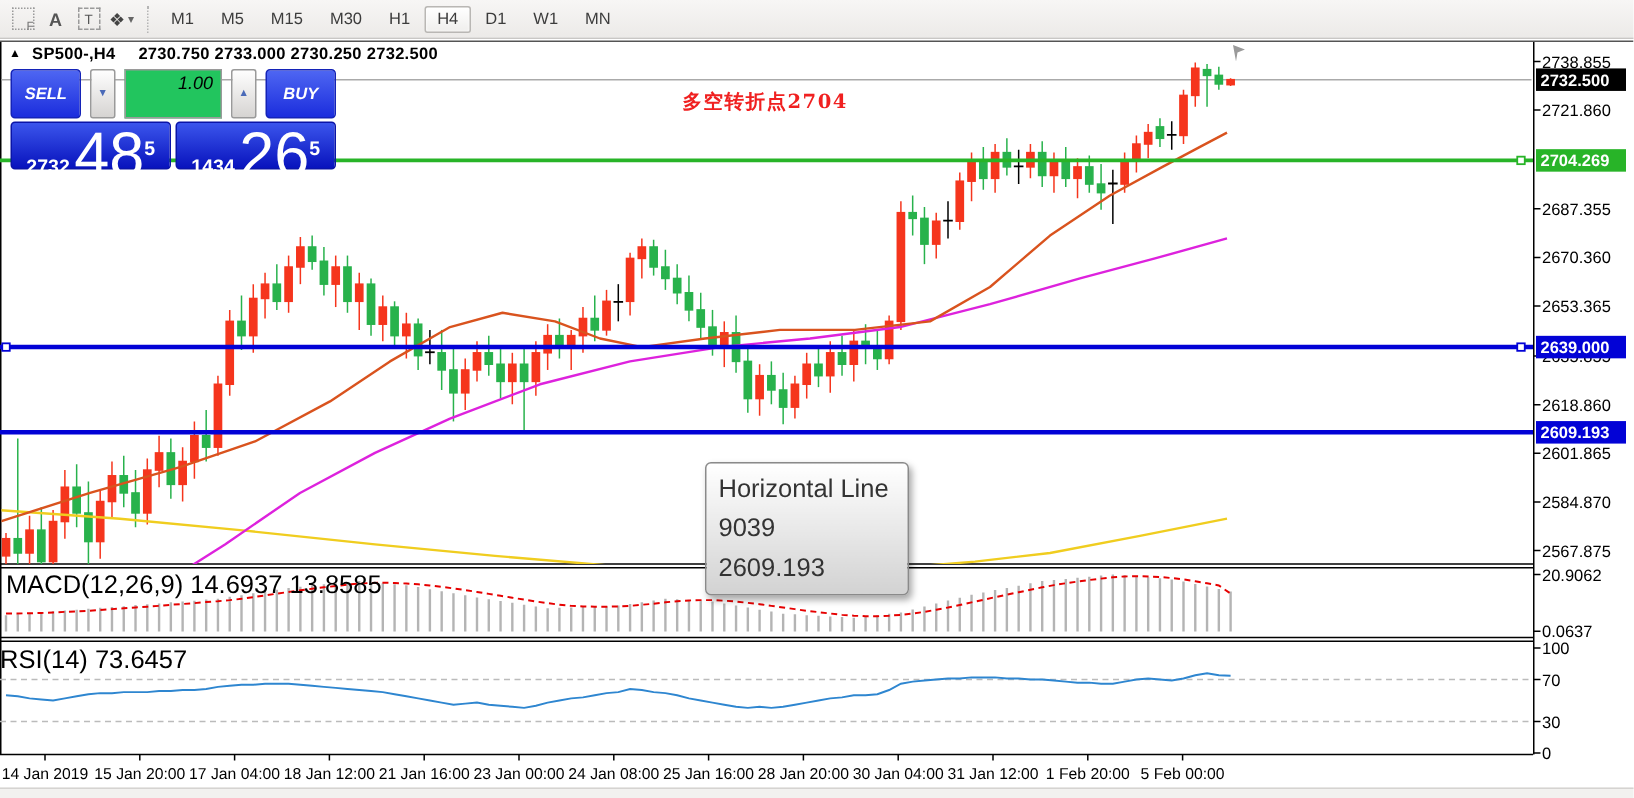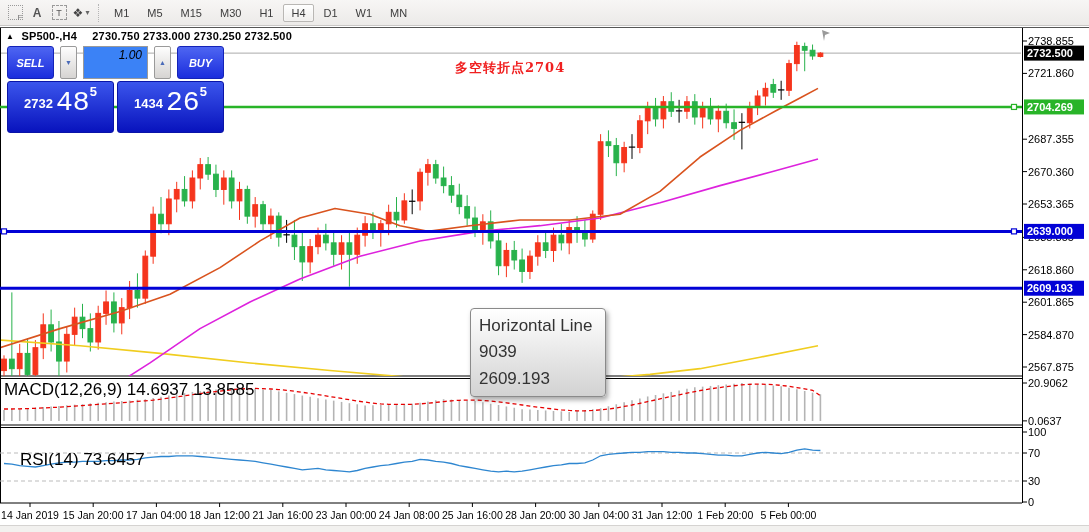--- a/index.html
+++ b/index.html
@@ -34,28 +34,28 @@
 
   
   .quote { position:absolute; left:7px; top:46px; width:217px; }
   .qrow1 { display:flex; height:33px; gap:6px;font-style:italic; }
   .order-btn { flex:0 0 47px; background:linear-gradient(#4e66f2,#1b2ddd);
                border:1px solid #1423b8; border-radius:3px; color:#fff; font-size:11px;
                font-weight:bold; display:flex; align-items:center; justify-content:center; }
   .spin-btn { flex:0 0 17px; background:linear-gradient(#fefefe,#d6d4d2);
               border:1px solid #9a9a9a; border-radius:2px; color:#4a6ab8; font-size:7px;
               display:flex; align-items:center; justify-content:center; }
-  .vol-field { flex:1; background:#3b82f6; border:1px solid #9a9a9a; font-size:12px;
+  .vol-field { flex:1; background:#22c55e; border:1px solid #9a9a9a; font-size:12px;
                text-align:right; padding:1px 5px 0 0; color:#000; }
   .qrow2 { display:flex; gap:3px; margin-top:2px; }
-  .qbox { flex:1; height:52px; background:linear-gradient(#3b55ec,#0813bd);
+  .qbox { flex:1; height:32px; background:linear-gradient(#3b55ec,#0813bd);
           border:1px solid #0a14a8; border-radius:3px; color:#fff;
           display:flex; align-items:baseline; justify-content:center; padding-top:6px; }
   .qbox .sm { font-size:13px; font-weight:bold; margin-right:3px; position:relative; top:-2px;}
-  .qbox .bg { font-size:28px; line-height:30px;font-family:Liberation Mono, monospace; }
+  .qbox .bg { font-size:42px; line-height:30px; }
   .qbox .sup { font-size:13px; font-weight:bold; position:relative; top:-14px; }
 
   
   .tooltip { position:absolute; left:470px; top:308px; width:136px;
              background:linear-gradient(#ffffff,#d2d2d2); border:1px solid #8a8a8a;
              border-radius:4px; box-shadow:2px 3px 5px rgba(0,0,0,.35);
              padding:4px 8px; font-size:17px; color:#333; line-height:1.55; }
 
   svg#chart { position:absolute; left:0; top:25px; }
   .bottom-strip { position:absolute; left:0; top:525px; width:1089px; height:7px;
@@ -553,20 +553,20 @@
       <span class="sm">1434</span>
       <span class="bg">26</span>
       <span class="sup">5</span>
     </div>
   </div>
 </div>
 
 <div class="annotation">多空转折点2704</div>
 
 <div class="ind-label" style="left:4px; top:380px;">MACD(12,26,9) 14.6937 13.8585</div>
-<div class="ind-label" style="left:20px; top:430px;margin-top:20px;">RSI(14) 73.6457</div>
+<div class="ind-label" style="left:0; top:430px;">RSI(14) 73.6457</div>
 
 <div class="tooltip">
   <div>Horizontal Line 9039</div>
   <div>2609.193</div>
 </div>
 
 <div class="bottom-strip"></div>
 
 </body></html>

